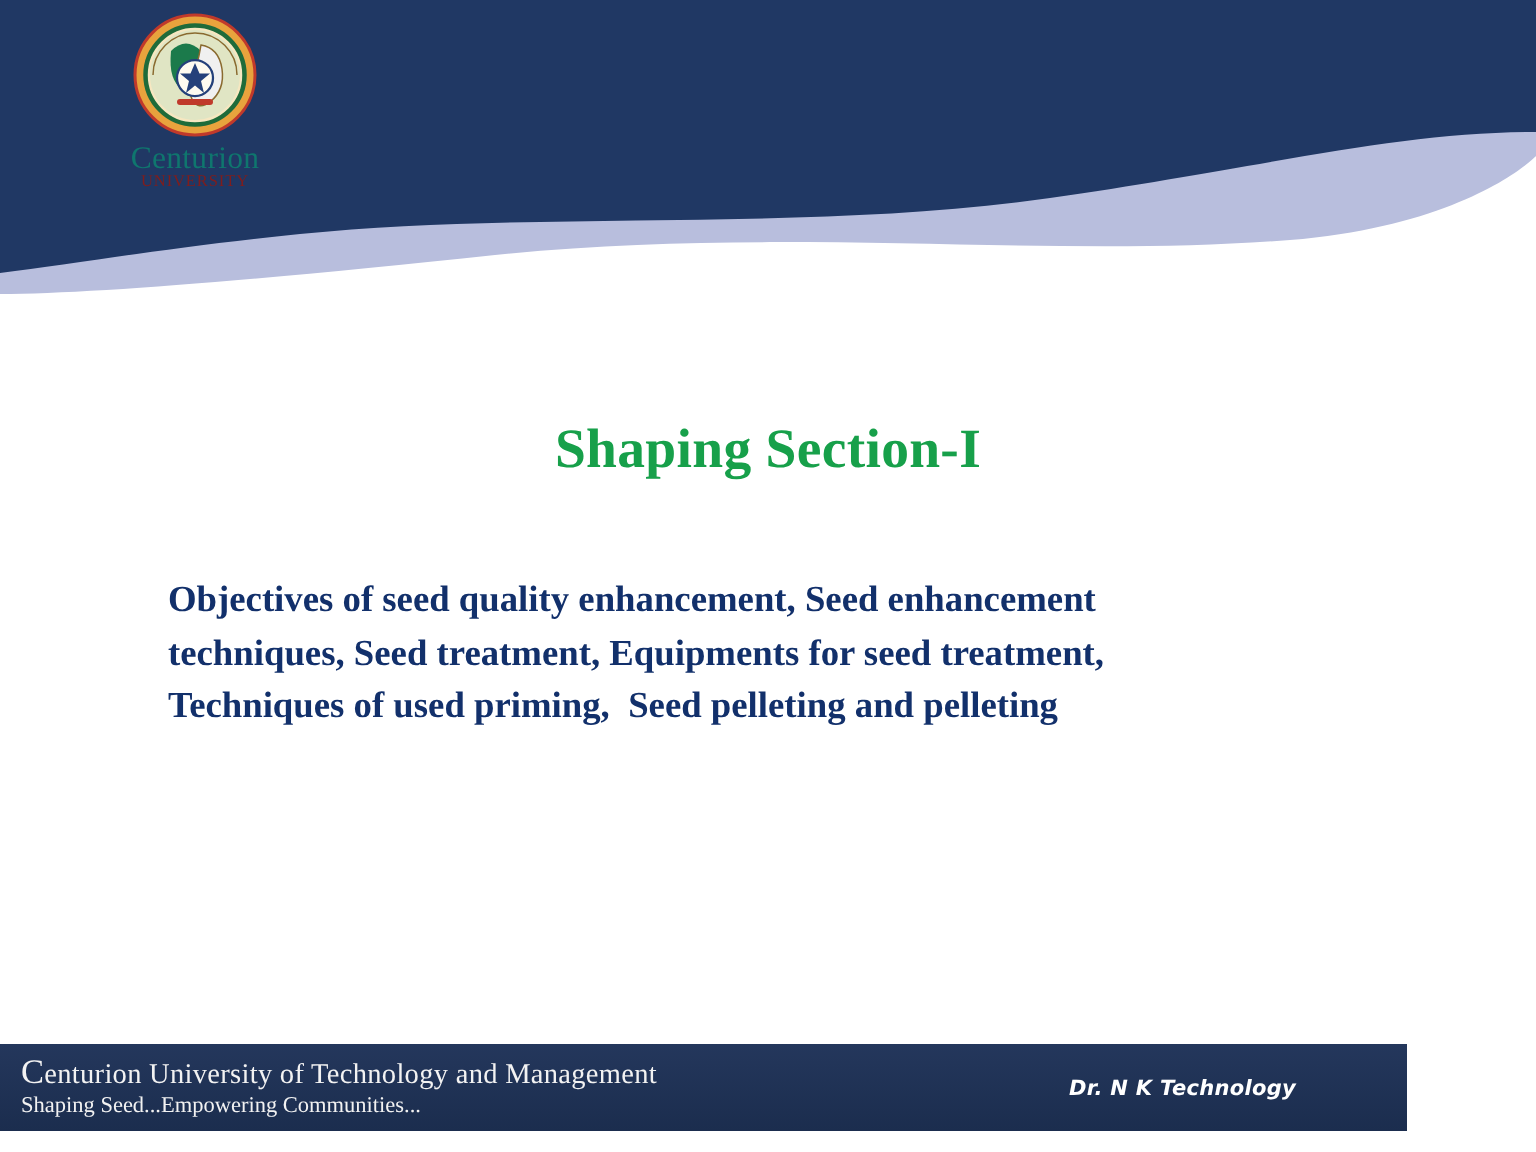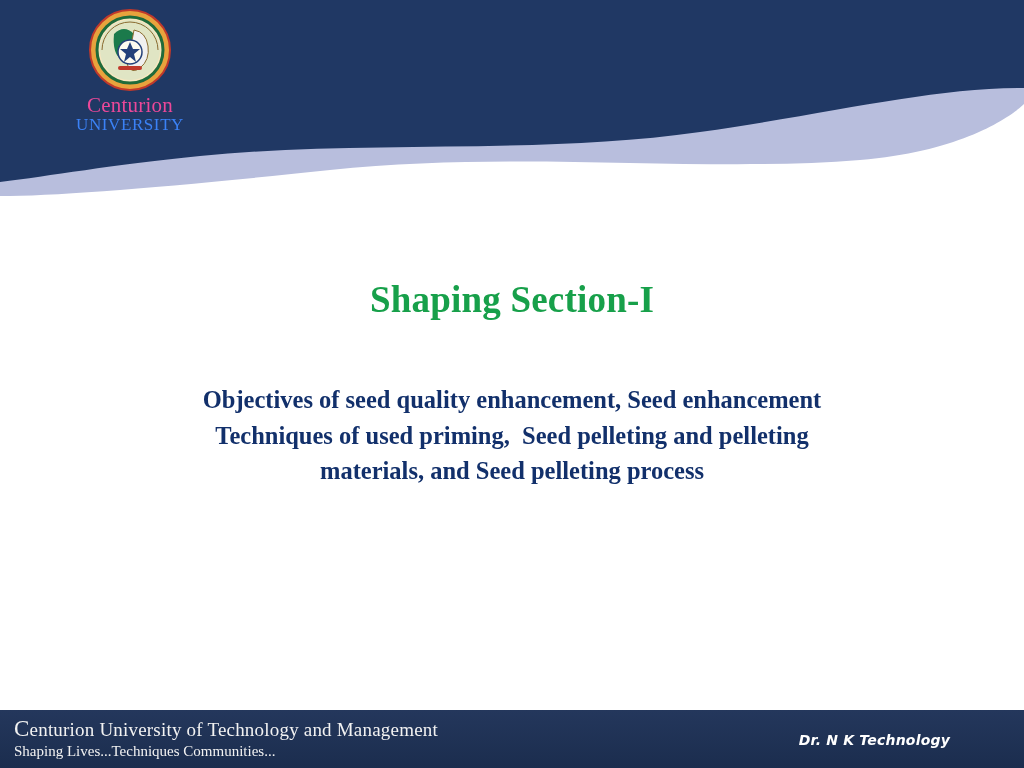--- a/index.html
+++ b/index.html
@@ -51,65 +51,65 @@
     width: 84px;
     height: 84px;
     margin: 0 auto;
   }
   .logo-text {
     margin-top: 2px;
     line-height: 1.05;
   }
   .logo-text .l1 {
     display: block;
-    color: #ec4899;
+    color: #0f766e;
     font-size: 21px;
     letter-spacing: 0.2px;
   }
   .logo-text .l2 {
     display: block;
-    color: #3b82f6;
-    font-size: 17px;
+    color: #7f1d1d;
+    font-size: 11px;
     letter-spacing: 0.6px;
   }
 
   
   .title {
     position: absolute;
     left: 0;
     top: 278px;
     width: 1024px;
     text-align: center;
     color: #17a04a;
     font-size: 37px;
     font-weight: bold;
     letter-spacing: 0.2px;
   }
   .subtitle {
     position: absolute;
     left: 112px;
     top: 382px;
     width: 800px;
-    text-align: center;
+    text-align: left;
     color: #12306b;
     font-size: 24.5px;
     font-weight: bold;
     line-height: 1.45;
   }
   .subtitle .ln {
     display: block;
     white-space: pre;
   }
 
   
   .footer {
     position: absolute;
     left: 0;
-    bottom: 0;
-    width: 1024px;
+    bottom: 14px;
+    width: 938px;
     height: 58px;
     background: #1d3557;
     background: linear-gradient(180deg, #24375c 0%, #1b2d4e 100%);
   }
   .footer-left {
     position: absolute;
     left: 14px;
     top: 6px;
     color: #f2f2f2;
   }
@@ -173,25 +173,25 @@
     <div class="logo-text">
       <span class="l1">Centurion</span>
       <span class="l2">UNIVERSITY</span>
     </div>
   </div>
 
   <div class="title">Shaping Section-I</div>
 
   <div class="subtitle">
     <span class="ln">Objectives of seed quality enhancement, Seed enhancement</span>
+    <span class="ln">techniques, Seed treatment, Equipments for seed treatment,</span>
     <span class="ln">Techniques of used priming,  Seed pelleting and pelleting</span>
-    <span class="ln">materials, and Seed pelleting process</span>
   </div>
 
   <div class="footer">
     <div class="footer-left">
       <span class="fl1"><span class="cap">C</span><span>enturion University of Technology and Management</span></span>
-      <span class="fl2">Shaping Lives...Techniques Communities...</span>
+      <span class="fl2">Shaping Seed...Empowering Communities...</span>
     </div>
     <div class="footer-right">Dr. N K Technology</div>
   </div>
 
 </div>
 
 </body></html>

